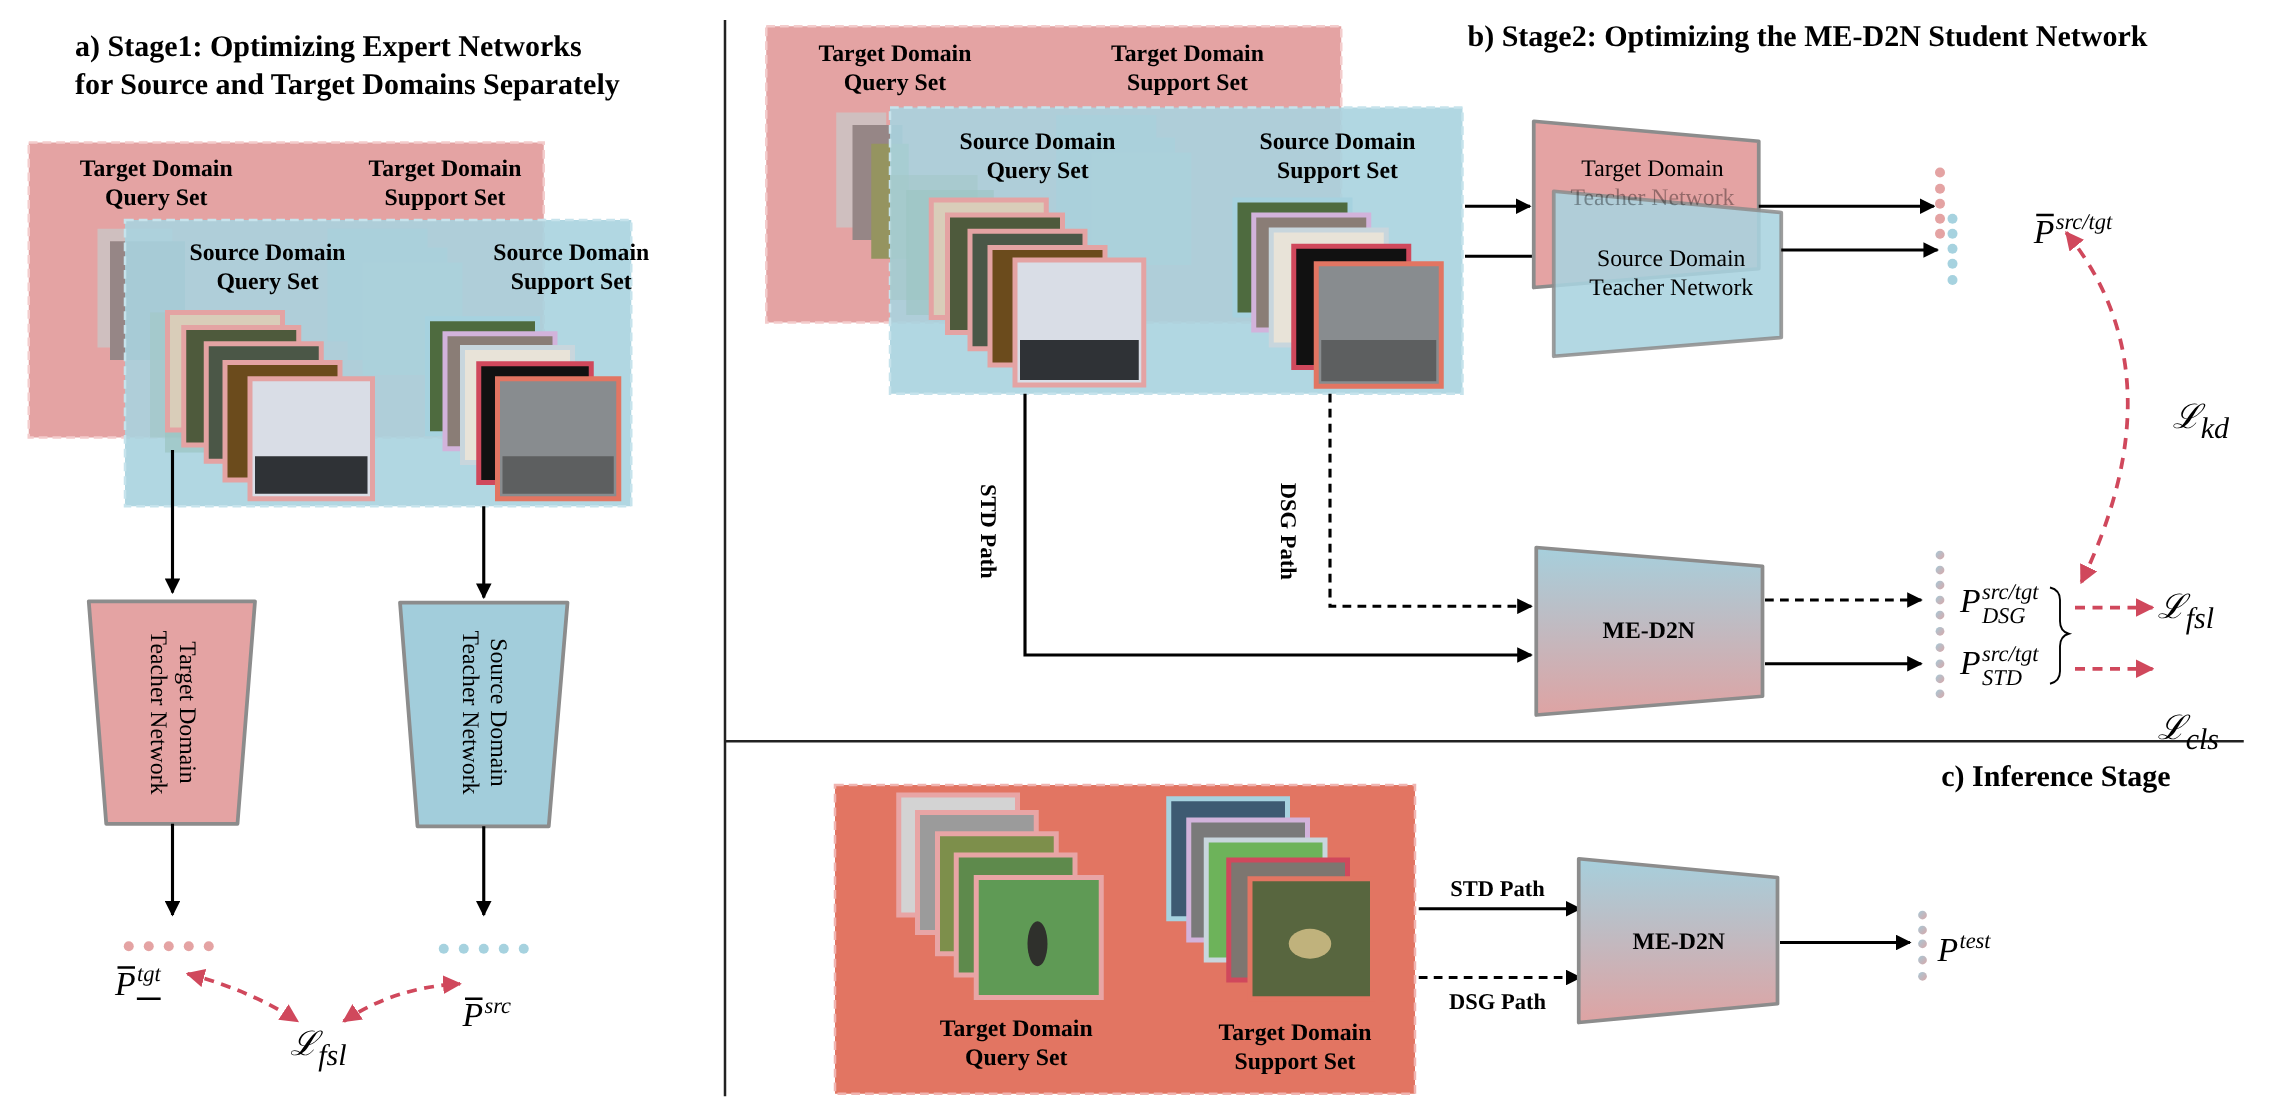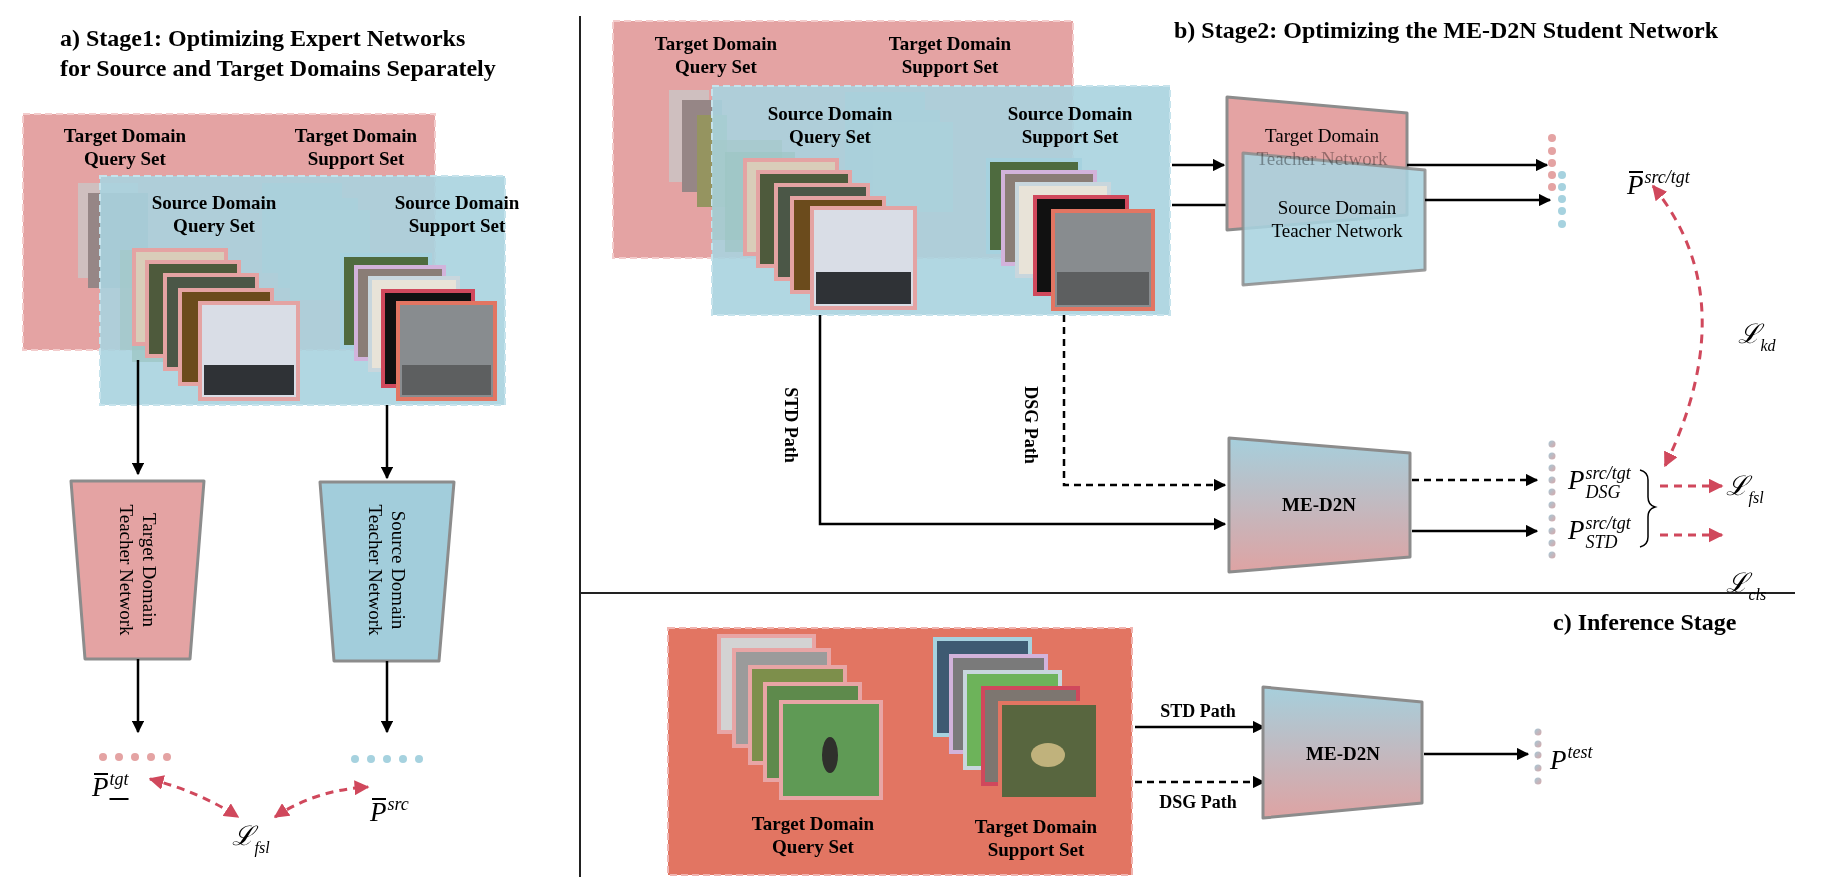--- a/index.html
+++ b/index.html
@@ -3,21 +3,21 @@
 <meta charset="utf-8">
 <style>
   html, body { margin: 0; padding: 0; background: #ffffff; }
   body { width: 1828px; height: 890px; position: relative; overflow: hidden;
          font-family: "Liberation Serif", "DejaVu Serif", serif; color: #000; }
   #canvas { position: absolute; left: 0; top: 0; width: 1828px; height: 890px; }
   .title { position: absolute; font-weight: bold; font-size: 24px; line-height: 28px; white-space: nowrap; }
   .lbl { position: absolute; font-weight: bold; font-size: 19px; line-height: 23px; text-align: center; white-space: nowrap; transform: translateX(-50%); }
   .math { position: absolute; font-style: italic; font-size: 27px; white-space: nowrap; line-height: 1; }
   .math sup { font-size: 18px; vertical-align: 11px; margin-left: 1px; }
-  .math sub { font-size: 16px; vertical-align: -8px; }
+  .math sub { font-size: 24px; vertical-align: -8px; }
   .bar { position: relative; display: inline-block; }
   .bar::before { content: ""; position: absolute; left: 2px; right: 1px; top: -1px; border-top: 2px solid #000; }
   .subsup { display: inline-block; vertical-align: middle; line-height: 19px; font-size: 18px; margin-left: 1px; }
   .subsup span { display: block; }
   .calL { font-family: "DejaVu Serif", serif; font-style: italic; }
   .vtext { position: absolute; font-size: 19px; line-height: 23px; text-align: center; white-space: nowrap; }
   .netlbl { position: absolute; font-size: 19px; line-height: 23px; text-align: center; white-space: nowrap; transform: translateX(-50%); }
   .pathlbl { position: absolute; font-weight: bold; font-size: 18px; white-space: nowrap; }
 </style>
 </head>

